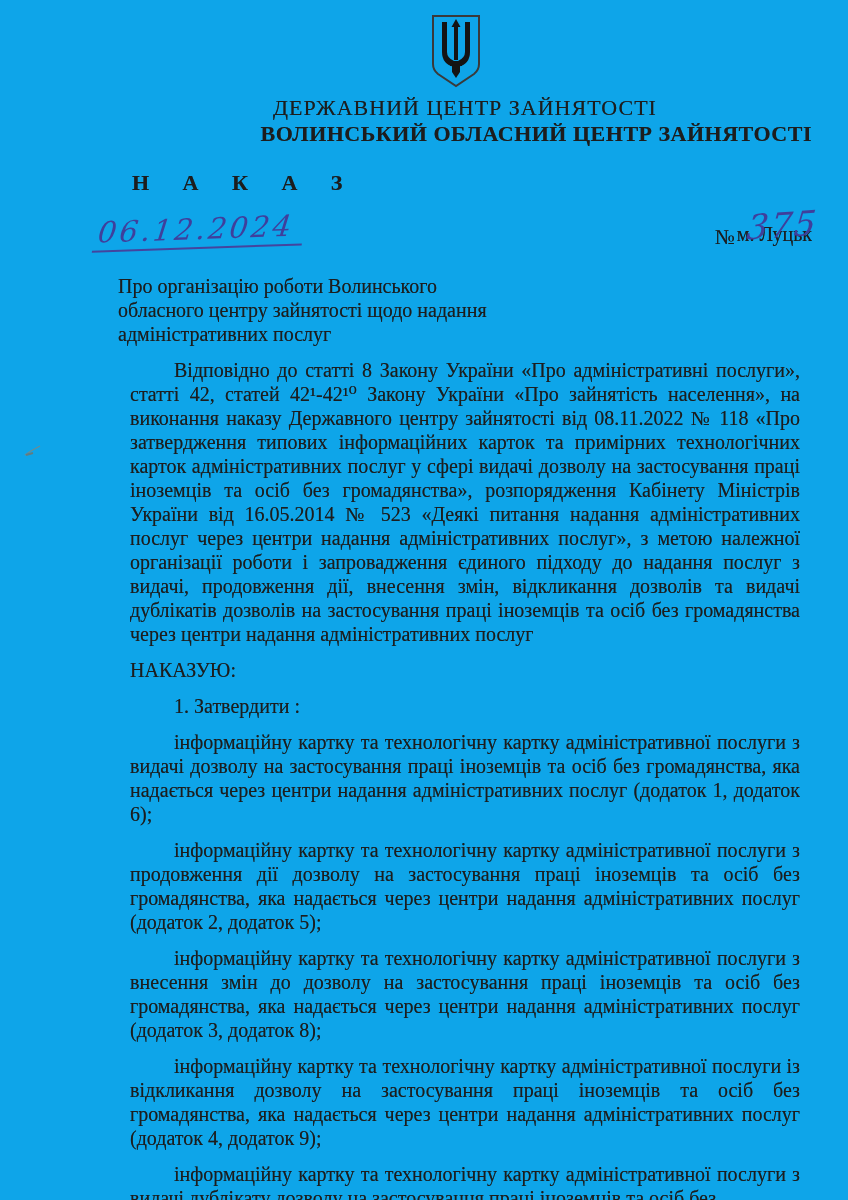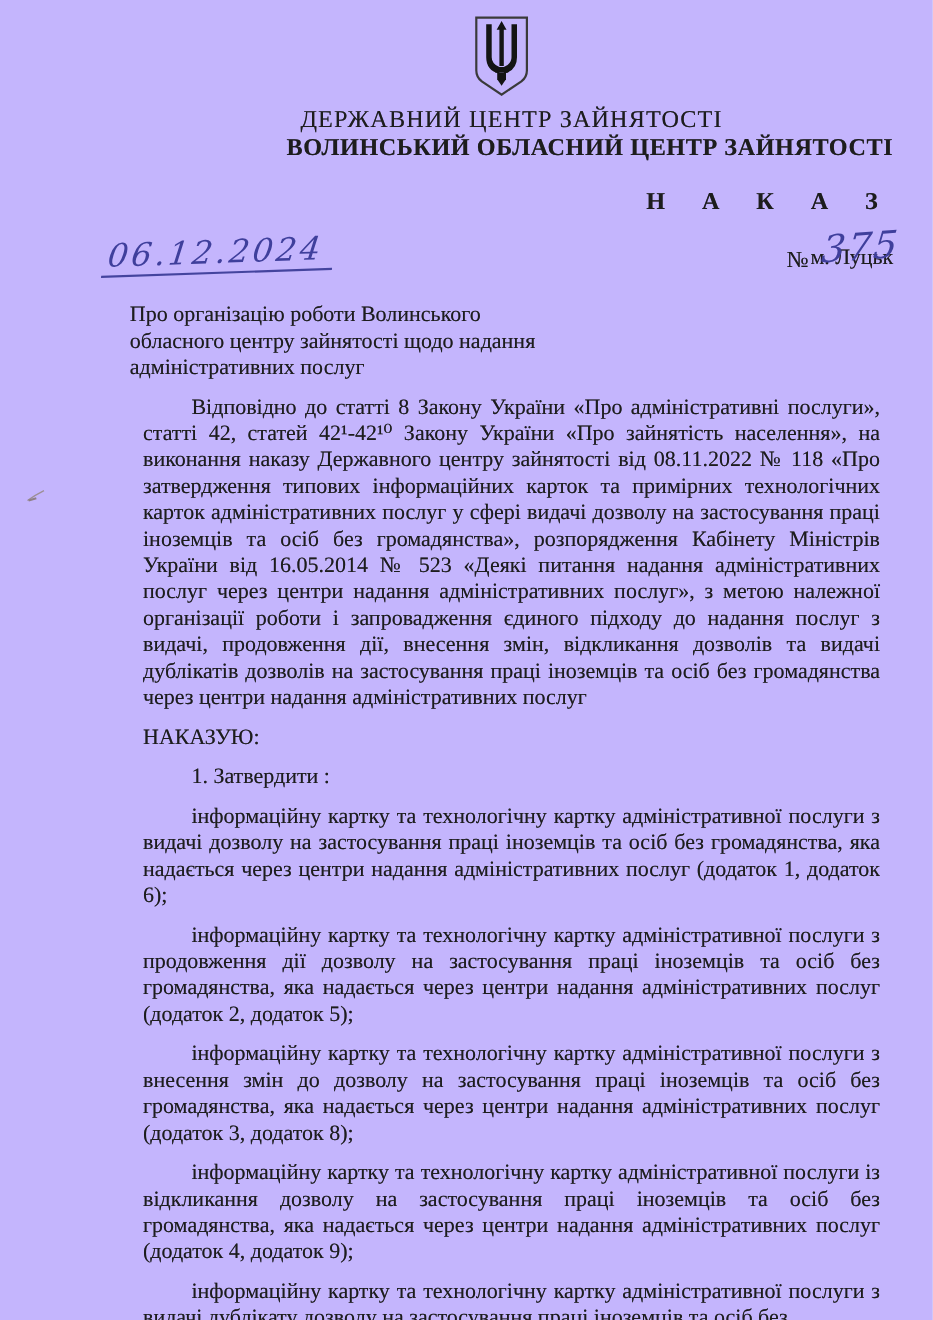--- a/index.html
+++ b/index.html
@@ -1,40 +1,40 @@
 <!DOCTYPE html>
 <html><head>
 <meta charset="utf-8">
 <style>
   html,body { margin:0; padding:0; background:#e9e9e9; }
   .page {
     position:relative;
     width:848px; height:1200px;
     margin:0 auto;
-    background:#c4b5fd;
+    background:#0ea5e9;
     overflow:hidden;
     font-family:"Liberation Serif","DejaVu Serif",serif;
     color:#1d1d1d;
     text-shadow:0 0 0.4px rgba(20,20,20,0.55);
   }
   .content {
     position:absolute; left:118px; top:0; width:694px;
     padding-top:96px;
   }
   .emblem {
     position:absolute; left:312px; top:14px; width:52px; height:74px;
   }
   .org-line1 {
     text-align:center; font-size:22px; line-height:24px; letter-spacing:1px;
   }
   .org-line2 {
     text-align:right; font-size:22px; line-height:28px; font-weight:bold; letter-spacing:0.5px;
   }
   .doc-type {
-    margin-top:22px; text-align:right; font-size:22px; font-weight:bold;
+    margin-top:22px; text-align:left; font-size:22px; font-weight:bold;
     letter-spacing:14px; text-indent:14px; line-height:26px;
   }
   .meta-row { position:relative; margin-top:16px; height:46px; }
   .handwriting {
     color:#3f3f9c; font-style:italic; font-family:"DejaVu Serif",serif;
     text-shadow:none;
   }
   .hw-date {
     position:absolute; left:-24px; top:0;
     font-size:29px; letter-spacing:3px;

